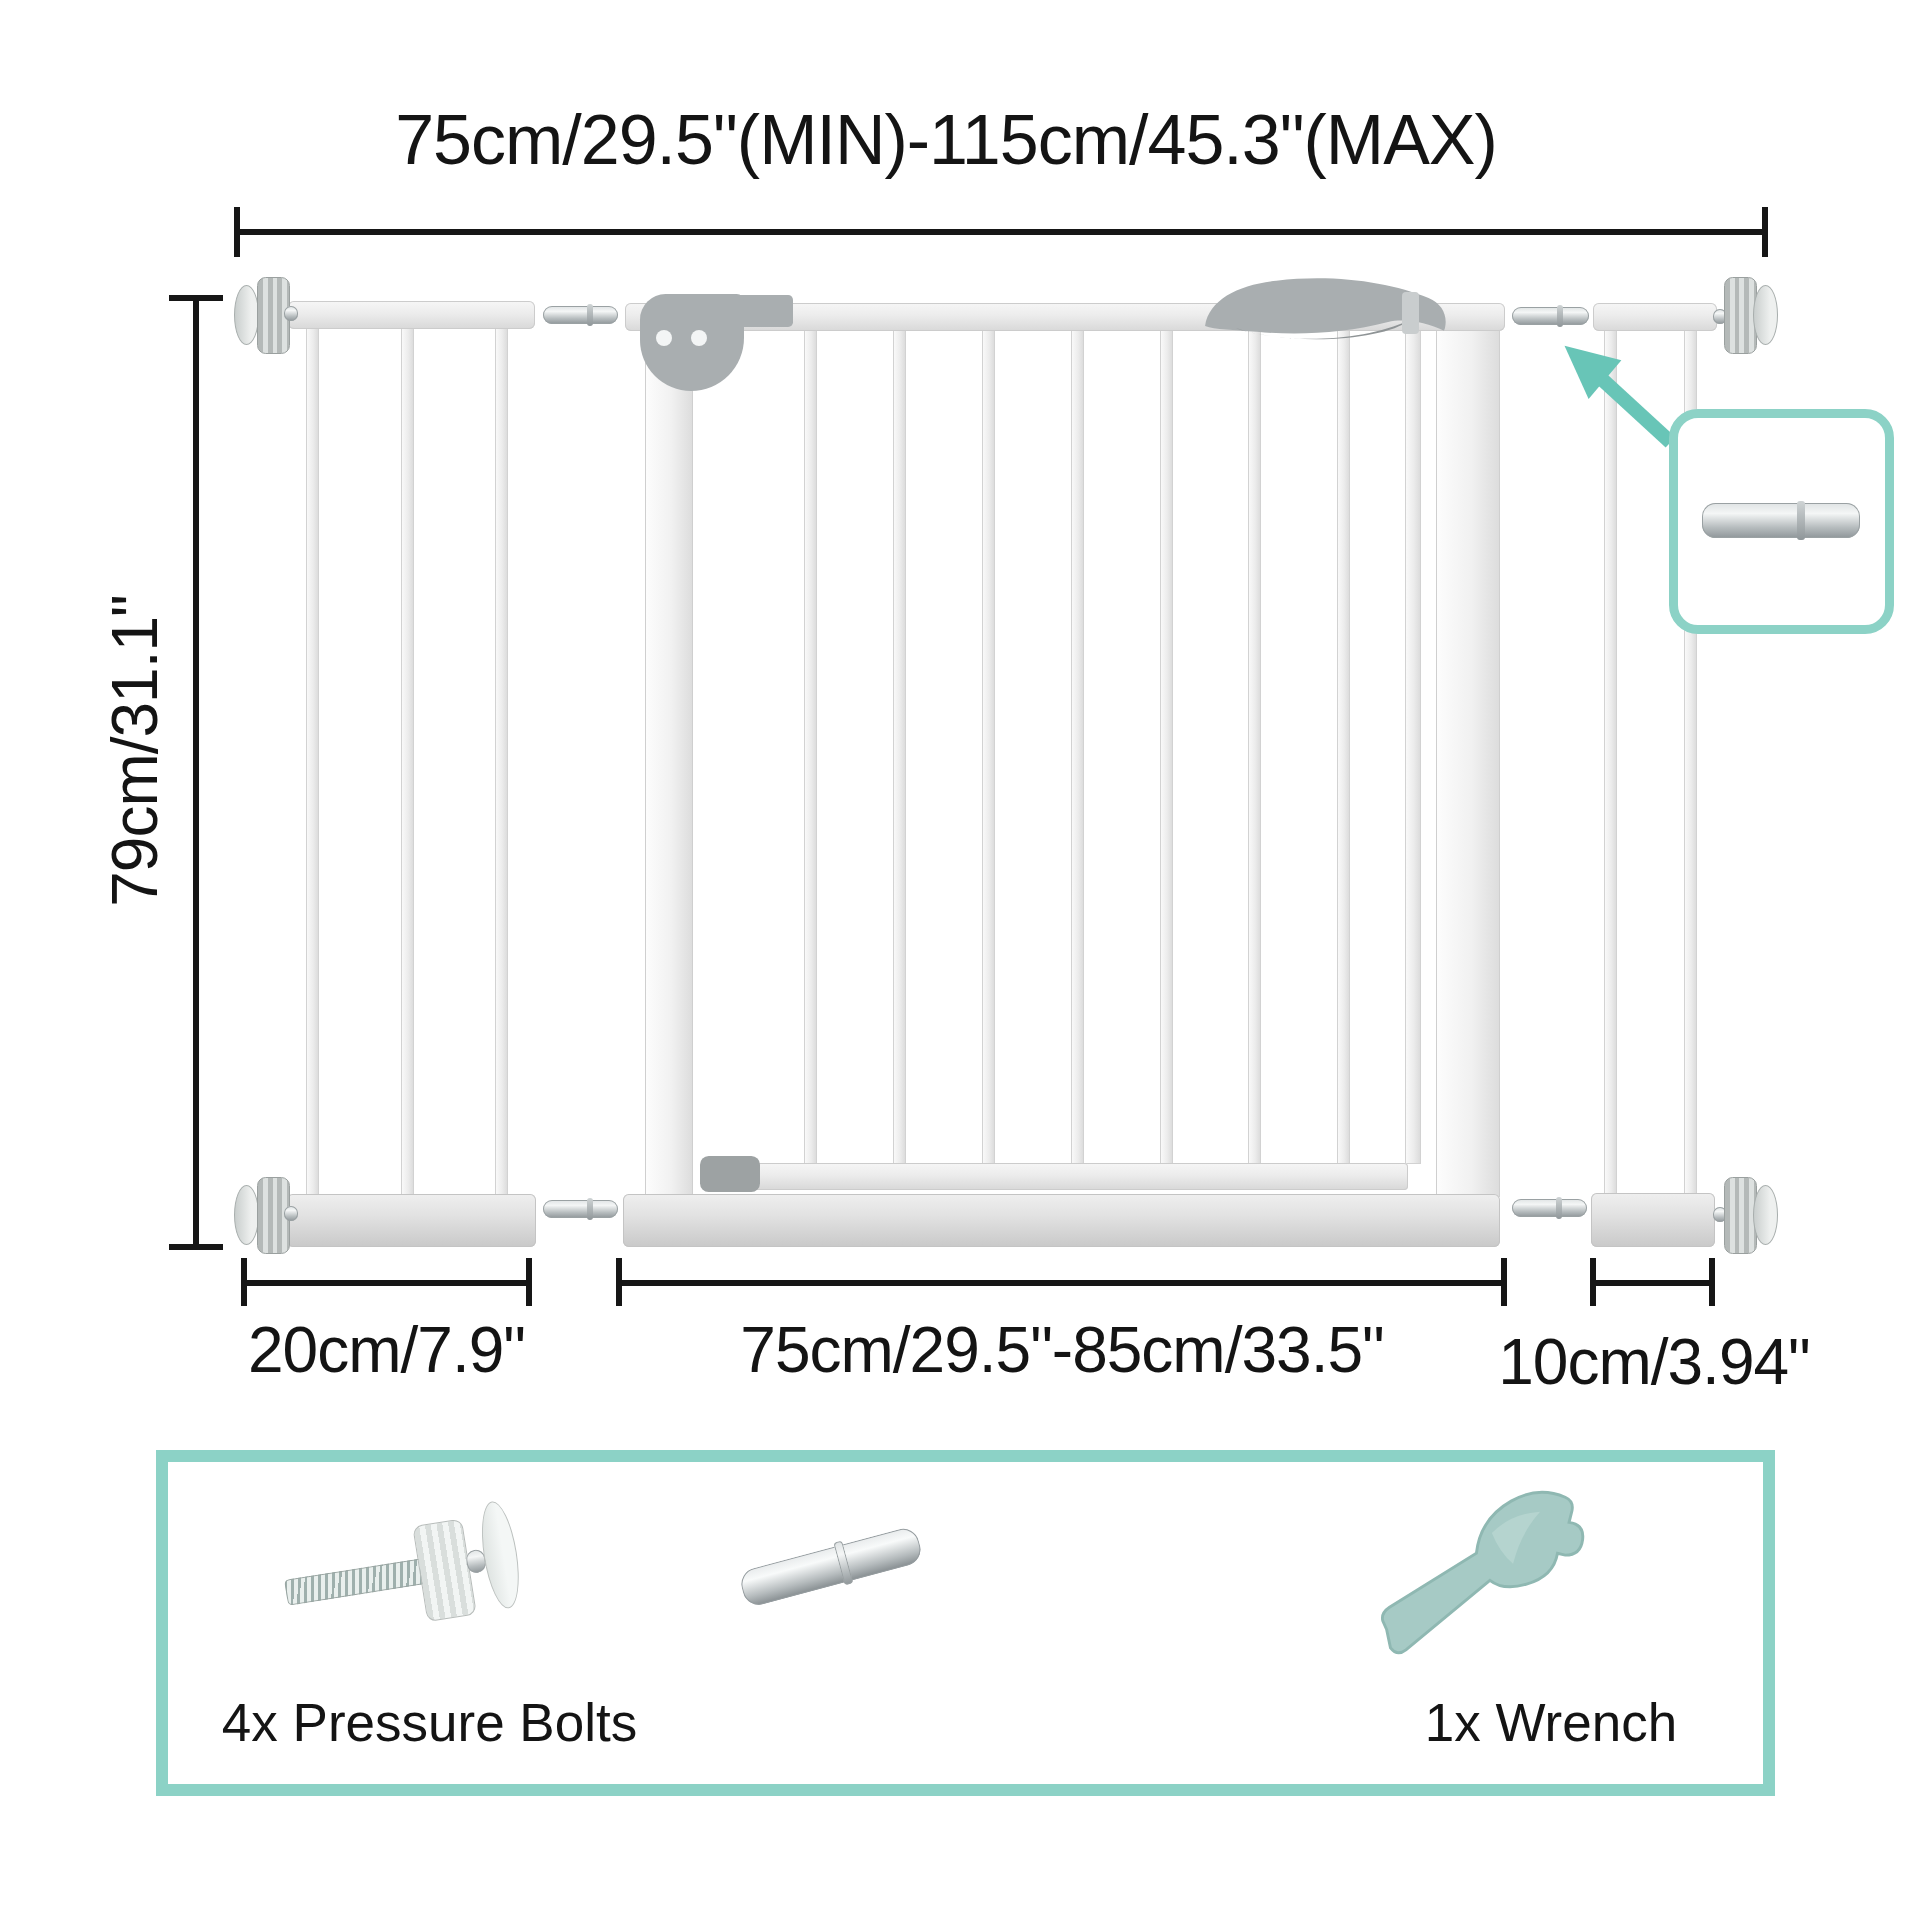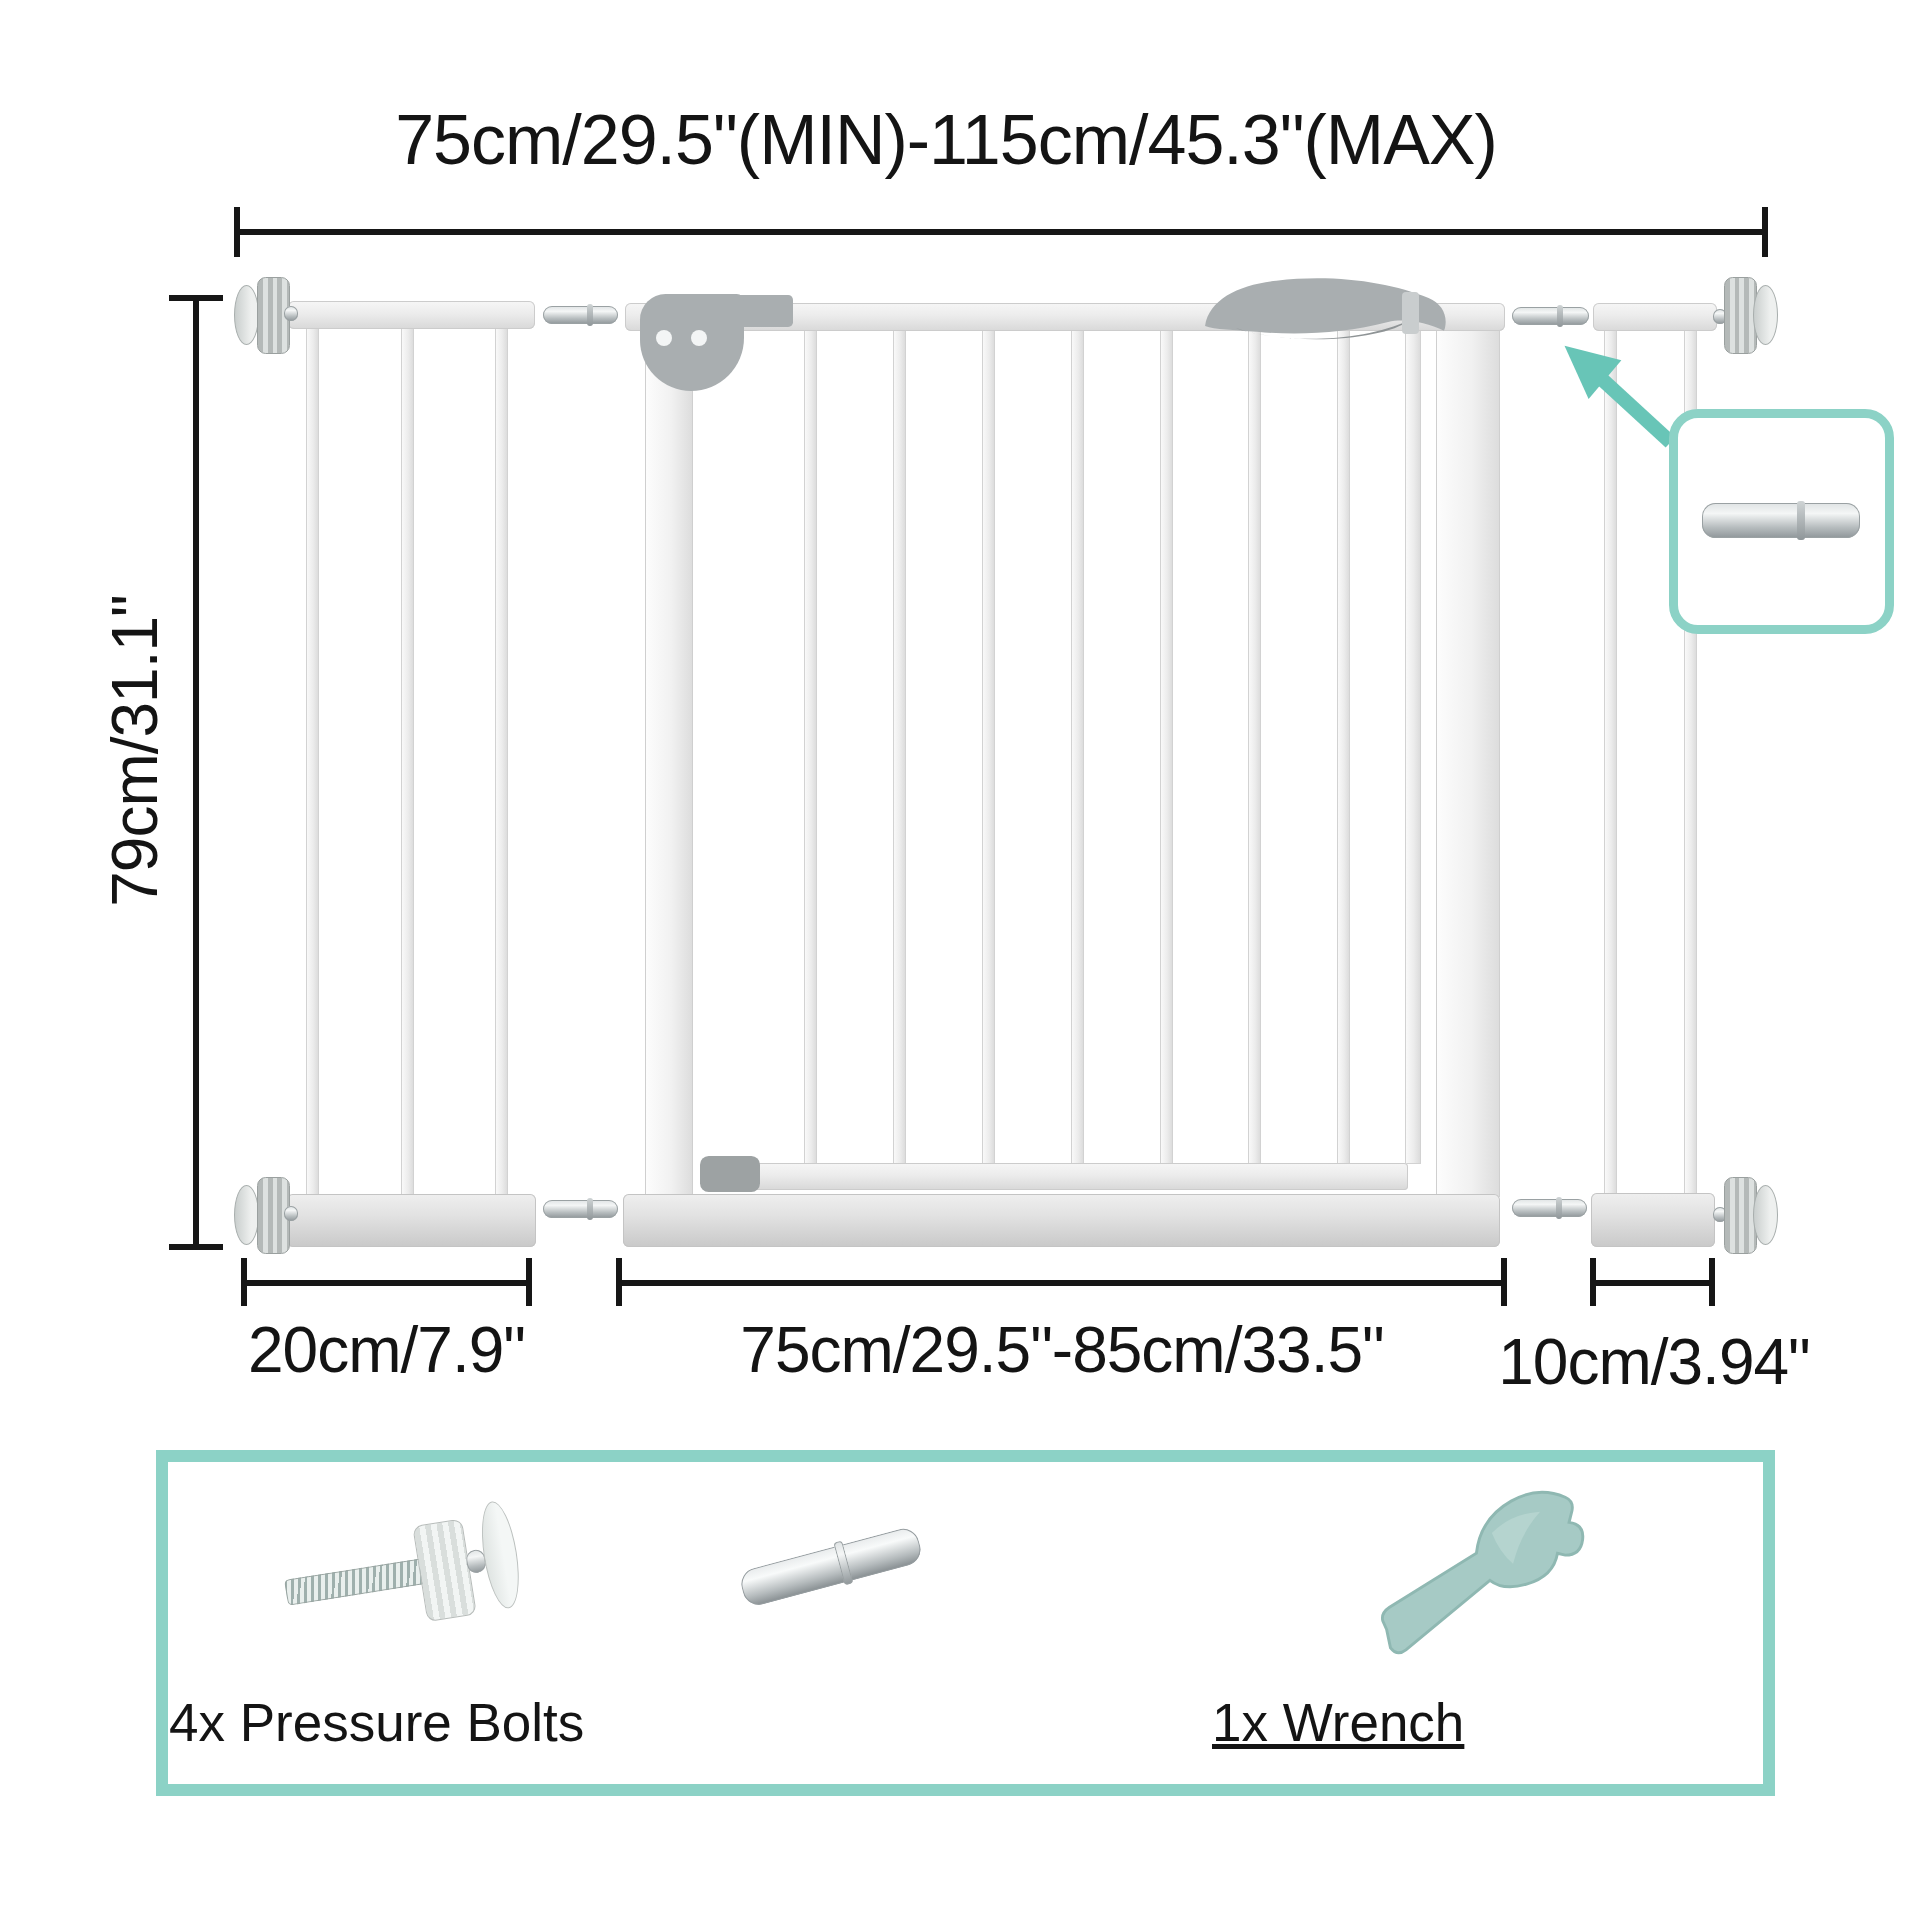--- a/index.html
+++ b/index.html
@@ -27,21 +27,21 @@
   .hw{background:#a9aeb0;}
   .dot{width:16.4px;height:16.4px;border-radius:50%;background:#f3f5f5;}
 
   
   .brk-line{background:#161616;height:5.8px;}
   .brk-tick{background:#161616;width:5.8px;height:48px;}
 
   
   .teal-box{border:9.7px solid #8cd2c6;border-radius:29px;background:#ffffff;}
   .parts-box{border:12.6px solid #8cd2c6;background:#ffffff;}
-  .part-label{position:absolute;text-align:left;font-size:53px;color:#141414;white-space:nowrap;}
+  .part-label{position:absolute;text-align:center;font-size:53px;color:#141414;white-space:nowrap;}
 
   .thread-rod{background:repeating-linear-gradient(100deg,#9fb0ad 0 2.9px,#e9efed 2.9px 6.8px);border-radius:4.8px;box-shadow:inset 0 0 0 1px #9aa5a2;}
   .plastic{background:repeating-linear-gradient(90deg,#d9dedc 0 5.8px,#f2f5f4 5.8px 11.6px);border:1.9px solid #b7bcba;border-radius:9.7px;}
   .plastic-disc{background:linear-gradient(90deg,#dfe4e2 0%,#f4f7f6 60%);border:1.9px solid #bcc1bf;border-radius:50%;}
   .metal-cyl{background:linear-gradient(180deg,#e8ebec 0%,#f8fafa 28%,#b5bbbd 72%,#878e91 100%);border-radius:16.4px;box-shadow:inset 0 0 0 1px #969da0;}
 </style>
 </head>
 <body>
 
 <div class="canvas">
@@ -172,16 +172,16 @@
 
   <div class="abs" style="left:739px;top:1526px;width:193px;height:77px;transform:rotate(-15deg);">
     <div class="metal-cyl abs" style="left:0px;top:21px;width:183px;height:37px;"></div>
     <div class="pin abs" style="left:100px;top:17.4px;width:8.7px;height:44px;border-radius:3.9px;"></div>
   </div>
 
   <svg class="abs" style="left:1376px;top:1475px;" width="251" height="198" viewBox="0 0 260 205">
     <path d="M11,160 L7,151 Q5,143 14,137 L104,81 Q108,45 140,27 Q168,11 196,23 Q205,27 203,37 L200,49 Q216,51 214,67 Q212,83 196,83 L188,81 Q184,105 156,113 Q132,120 118,109 L31,181 Q22,188 15,179 Z" fill="#a6cac5" stroke="#8fb8b2" stroke-width="3"></path>
     <path d="M120,60 Q140,40 170,38 Q150,60 142,92 Q128,80 120,60 Z" fill="#b5d4cf"></path>
   </svg>
-  <div class="part-label" style="left:1212px;top:1692px;width:454px;text-decoration:underline;">1x Wrench</div>
+  <div class="part-label" style="left:1324px;top:1692px;width:454px;">1x Wrench</div>
 
 </div>
 
 
 </body></html>

